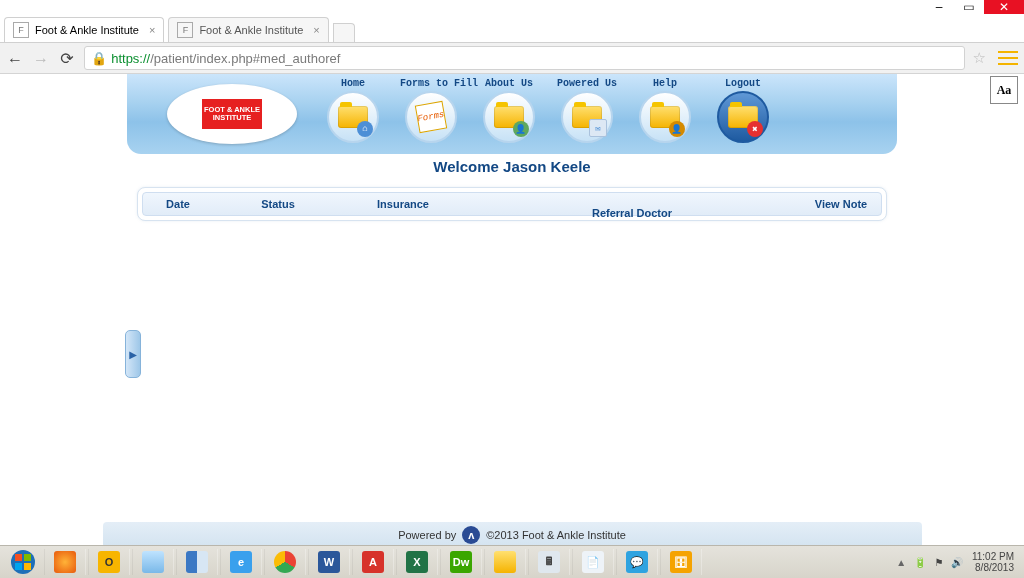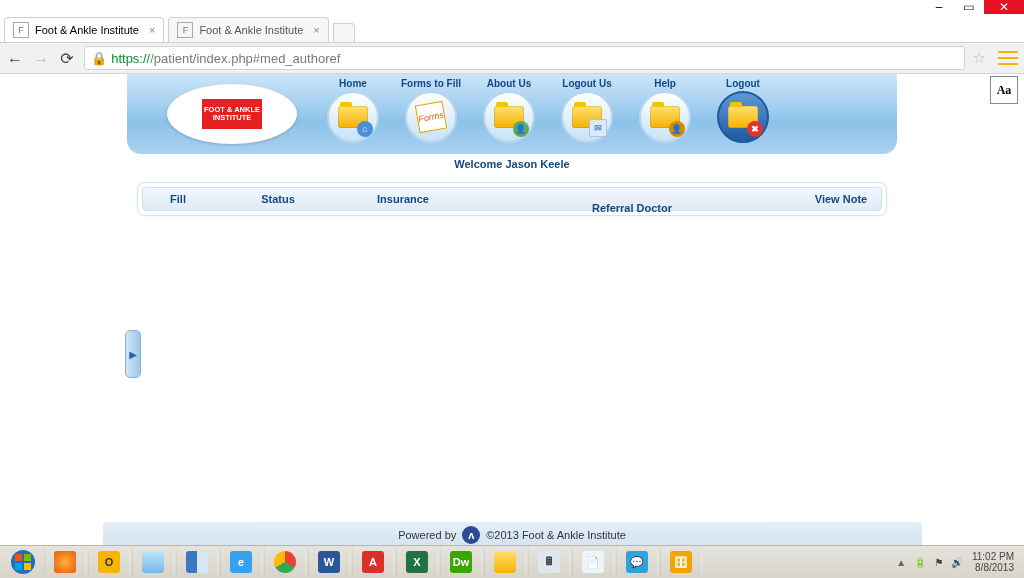--- a/index.html
+++ b/index.html
@@ -153,20 +153,21 @@
     font-weight: bold;
     display: flex; align-items: center; justify-content: center;
     text-align: center;
     line-height: 1.1;
   }
   .nav-items {
     position: absolute;
     left: 195px; top: 4px;
     display: flex;
     gap: 16px;
+    font-family: Liberation Mono, monospace;
   }
   .nav-item {
     width: 62px;
     text-align: center;
   }
   .nav-item .lbl {
     font-size: 10px;
     color: #134884;
     font-weight: bold;
     margin-bottom: 2px;
@@ -217,21 +218,21 @@
     width: 26px; height: 26px;
     background: #fff;
     border: 1px solid #dba400;
     transform: rotate(-10deg);
     position: relative;
     display:flex;align-items:center;justify-content:center;
     color:#e65a00; font-style: italic; font-size:9px;
   }
   .welcome {
     text-align: center;
-    font-size: 11px;
+    font-size: 15px;
     font-weight: bold;
     color: #134884;
     padding: 4px 0 2px;
   }
   .section-bar {
     margin-top: 0;
     height: 24px;
     background: linear-gradient(#5a7ac0, #2a4b94);
     color: #fff;
     font-size: 11px;
@@ -416,21 +417,21 @@
           </div>
         </div>
         <div class="nav-item">
           <div class="lbl">About Us</div>
           <div class="orb">
             <div class="folder"></div>
             <div class="orb-overlay person">👤</div>
           </div>
         </div>
         <div class="nav-item">
-          <div class="lbl">Logout Us</div>
+          <div class="lbl">Powered Us</div>
           <div class="orb">
             <div class="folder"></div>
             <div class="orb-overlay mail">✉</div>
           </div>
         </div>
         <div class="nav-item">
           <div class="lbl">Help</div>
           <div class="orb">
             <div class="folder"></div>
             <div class="orb-overlay help">👤</div>
@@ -444,21 +445,21 @@
           </div>
         </div>
       </div>
     </div>
 
     <div class="welcome">Welcome Jason Keele</div>
 
 
     <div class="data-card">
       <div class="col-headers">
-        <div class="c-date">Fill</div>
+        <div class="c-date">Date</div>
         <div class="c-status">Status</div>
         <div class="c-ins">Insurance</div>
         <div class="c-doctor">Referral Doctor</div>
         <div class="c-note">View Note</div>
       </div>
     </div>
 
   </div>
 
   <div class="footer-bar">

